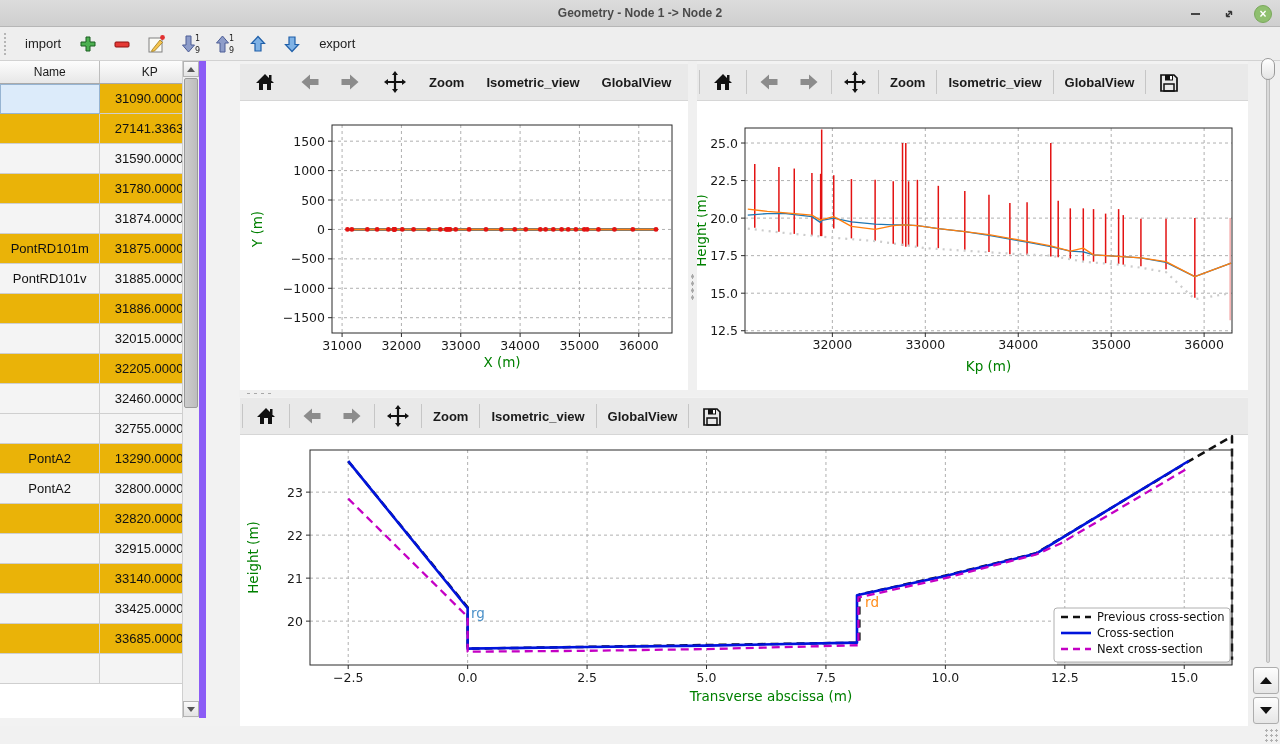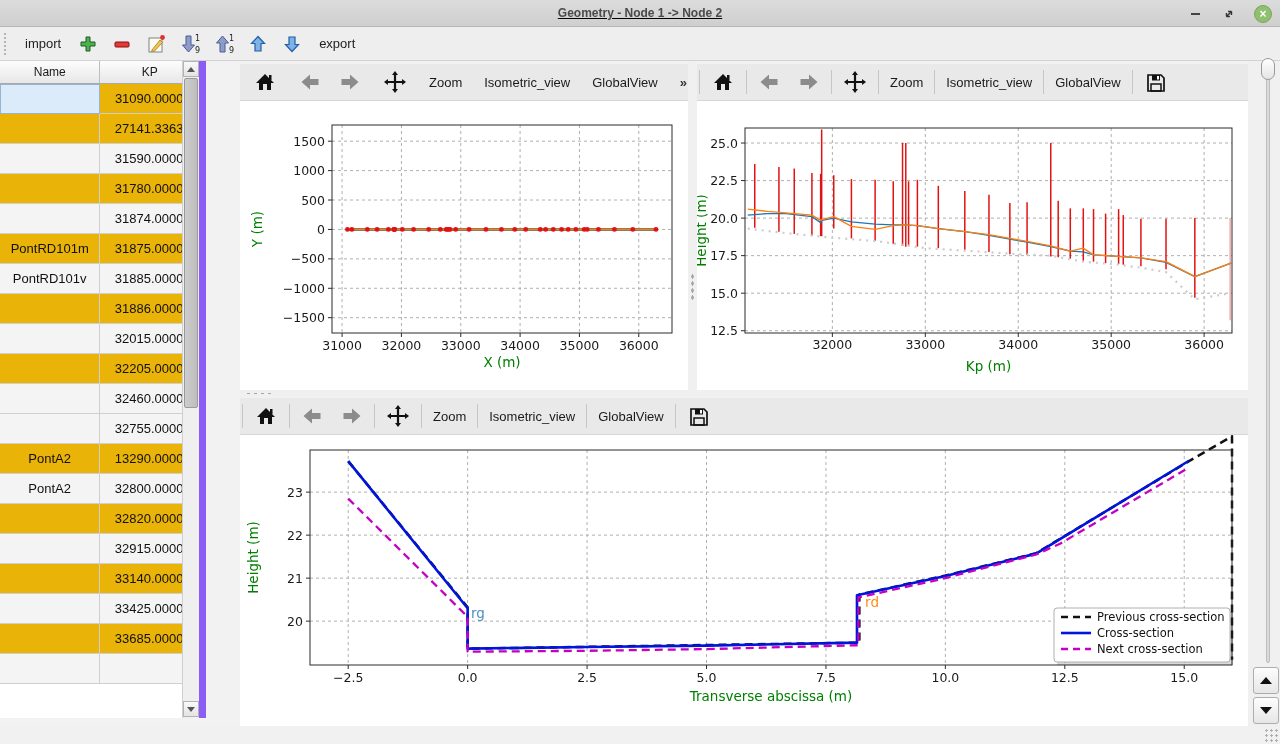--- a/index.html
+++ b/index.html
@@ -3,21 +3,21 @@
 <meta charset="utf-8">
 <style>
   * { margin:0; padding:0; box-sizing:border-box; }
   html,body { width:1280px; height:744px; overflow:hidden; }
   body { font-family:"Liberation Sans", sans-serif; background:#f2f2f2; }
   #app { position:relative; width:1280px; height:744px; background:#f2f2f2; }
 
   
   #titlebar { position:absolute; left:0; top:0; width:1280px; height:27px;
     background:linear-gradient(#dcdcdc,#cfcfcf); border-bottom:1px solid #b6b6b6;
-    display:flex; align-items:center; justify-content:center;text-decoration:underline; }
+    display:flex; align-items:center; justify-content:center; }
   #titlebar .title { font-size:12px; font-weight:bold; color:#4a4a4a; }
   .win-ctrls { position:absolute; right:8px; top:0; height:27px; display:flex; align-items:center; gap:16px; }
   .win-btn { width:18px; height:18px; display:flex; align-items:center; justify-content:center; cursor:default; }
   .min-glyph { width:9px; height:2px; background:#444; }
   .close-btn { width:18px; height:18px; border-radius:50%; background:#8fbf6f; border:1px solid #7aa85c;
     color:#fff; font-size:12px; font-weight:bold; line-height:16px; text-align:center; }
 
   
   #main-toolbar { position:absolute; left:0; top:27px; width:1280px; height:34px;
     background:#eeeeee; border-bottom:1px solid #d2d2d2; display:flex; align-items:center; }
@@ -48,21 +48,21 @@
     border:1px solid #b3b3b3; display:flex; align-items:center; justify-content:center; }
   .tri-up { width:0; height:0; border-left:4px solid transparent; border-right:4px solid transparent; border-bottom:5px solid #555; }
   .tri-dn { width:0; height:0; border-left:4px solid transparent; border-right:4px solid transparent; border-top:5px solid #555; }
   #t-thumb { position:absolute; left:1px; top:17px; width:14px; height:330px;
     background:linear-gradient(90deg,#cdcdcd,#bdbdbd); border:1px solid #9a9a9a; border-radius:2px; }
 
   
   .plot-toolbar { position:absolute; height:37px; background:#e9e9e9; border-bottom:1px solid #d6d6d6;
     display:flex; align-items:center; }
   .pt-btn { display:flex; align-items:center; justify-content:center; height:30px; padding:0 9px;
-    font-size:13px; color:#1a1a1a; }
+    font-size:13px; color:#1a1a1a;font-weight:bold; }
   .pt-sep { width:1px; height:24px; background:#c6c6c6; margin:0 2px; }
   .figure { position:absolute; background:#fff; }
   svg text { font-family:"DejaVu Sans","Liberation Sans",sans-serif; }
 
   .splitter-v { position:absolute; left:688px; top:61px; width:9px; height:329px; background:#f0f0f0; }
   .splitter-v .dots { position:absolute; left:3px; top:212px; width:3px; height:28px;
     background-image:radial-gradient(#a8a8a8 1px, transparent 1.2px); background-size:3px 7px; }
   .splitter-h { position:absolute; left:239px; top:390px; width:1009px; height:7px; background:#f0f0f0; }
   .splitter-h .dots { position:absolute; left:6px; top:2px; width:28px; height:3px;
     background-image:radial-gradient(#a8a8a8 1px, transparent 1.2px); background-size:7px 3px; }

